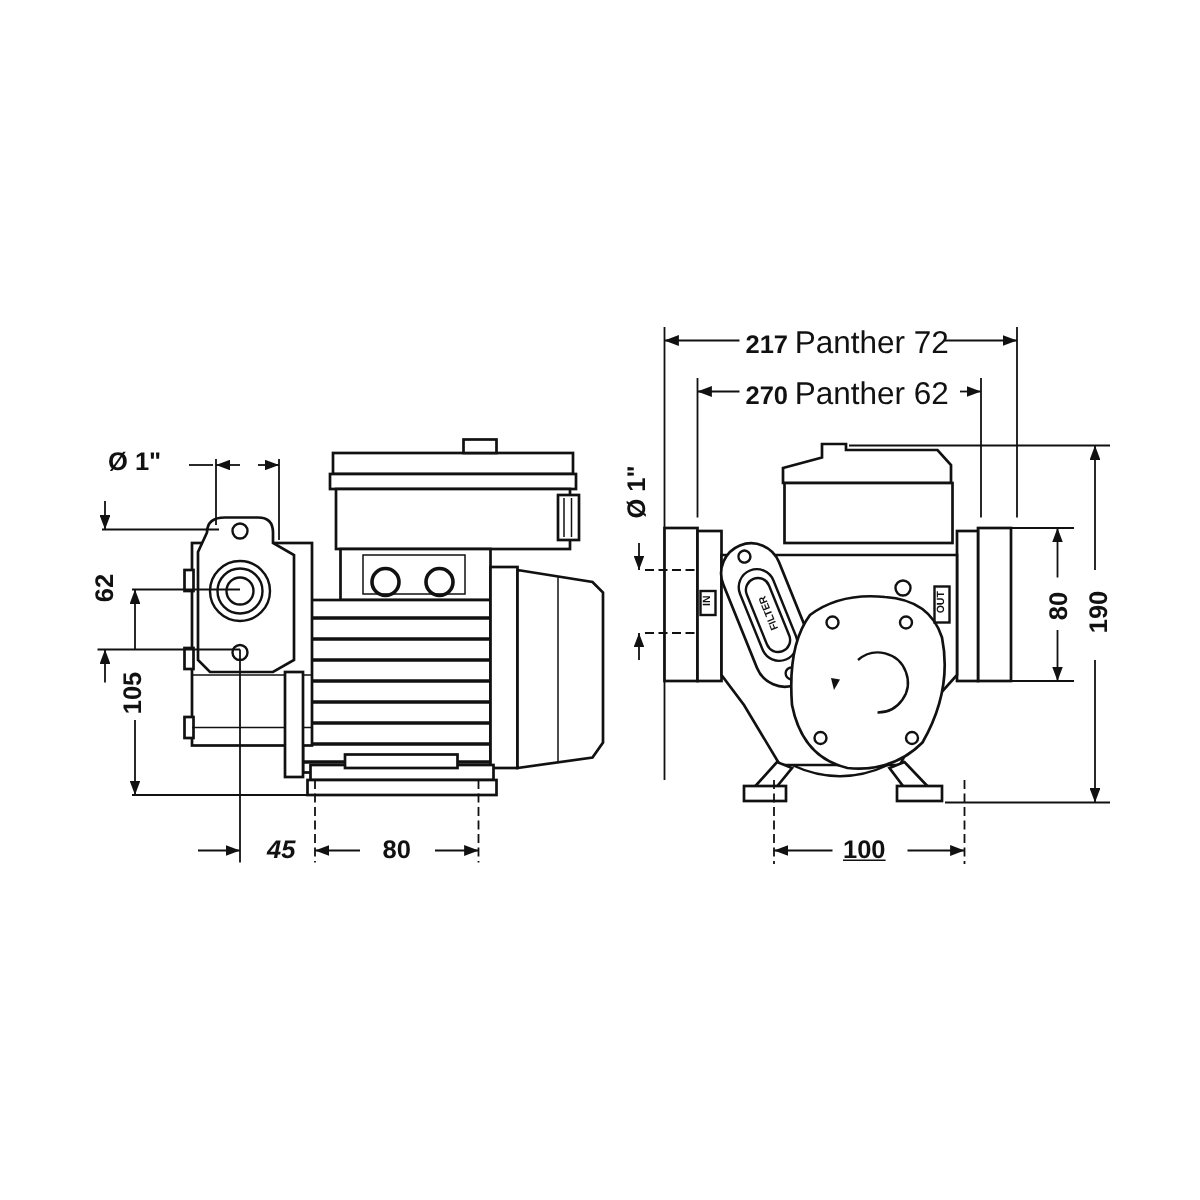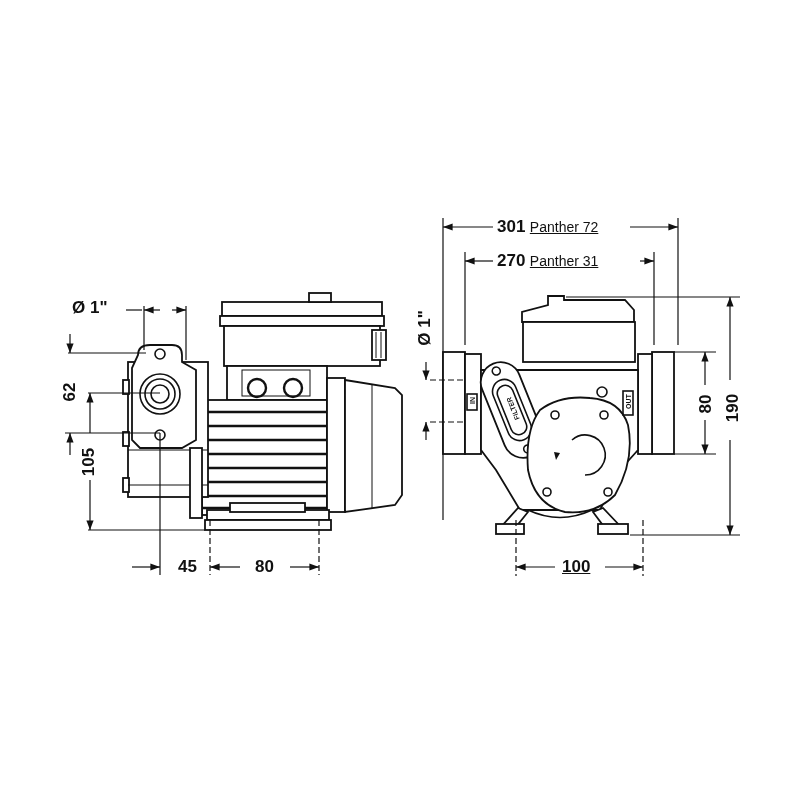--- a/index.html
+++ b/index.html
@@ -6,21 +6,21 @@
   body{width:800px;height:800px;position:relative;overflow:hidden;font-family:"Liberation Sans",sans-serif;}
   svg{position:absolute;left:0;top:0;}
   .ln{stroke:#111;fill:none;stroke-width:1.6;}
   .thin{stroke:#111;fill:none;stroke-width:1;}
   .thk{stroke:#111;fill:none;stroke-width:2.4;}
   .wf{stroke:#111;fill:#fff;stroke-width:1.8;}
   .dim{stroke:#111;stroke-width:1.2;fill:none;}
   .arr{fill:#111;}
   .lbl{position:absolute;font-family:"Liberation Sans",sans-serif;color:#111;white-space:nowrap;}
   .b{font-weight:bold;font-size:17px;}
-  .n{font-size:14px;text-decoration:underline;}
+  .n{font-size:21px;}
   .rot{transform:rotate(-90deg);transform-origin:center center;}
   .tiny{font-size:7px;font-weight:bold;}
 </style>
 </head>
 <body>
 
 <svg width="800" height="800" viewBox="0 0 800 800">
   <defs>
     <marker id="ah" markerWidth="8" markerHeight="6" refX="8" refY="3" orient="auto">
       <path d="M0,0 L8,3 L0,6 z" class="arr"></path>
@@ -167,30 +167,30 @@
     <line x1="516" y1="520" x2="516" y2="576" class="dim" stroke-dasharray="6,3"></line>
     <line x1="643" y1="520" x2="643" y2="576" class="dim" stroke-dasharray="6,3"></line>
     <line x1="555" y1="567" x2="516" y2="567" class="dim" marker-end="url(#ah)"></line>
     <line x1="605" y1="567" x2="643" y2="567" class="dim" marker-end="url(#ah)"></line>
   </g>
 </svg>
 
 <div class="lbl b" style="left:72px;top:298px;">Ø 1"</div>
 <div class="lbl b rot" style="left:58px;top:382px;width:24px;text-align:center;">62</div>
 <div class="lbl b rot" style="left:72px;top:452px;width:34px;text-align:center;">105</div>
-<div class="lbl b" style="left:178px;top:557px;">45</div>
+<div class="lbl b" style="left:178px;top:557px;font-style:italic;">45</div>
 <div class="lbl b" style="left:255px;top:557px;">80</div>
 
 <div class="lbl" style="left:497px;top:217px;">
-  <span class="b">301</span>
+  <span class="b">217</span>
   <span class="n">Panther 72</span>
 </div>
 <div class="lbl" style="left:497px;top:251px;">
   <span class="b">270</span>
-  <span class="n">Panther 31</span>
+  <span class="n">Panther 62</span>
 </div>
 <div class="lbl b rot" style="left:405px;top:318px;width:40px;text-align:center;">Ø 1"</div>
 <div class="lbl b rot" style="left:694px;top:394px;width:24px;text-align:center;">80</div>
 <div class="lbl b rot" style="left:716px;top:398px;width:34px;text-align:center;">190</div>
 <div class="lbl b" style="left:562px;top:557px;text-decoration:underline;">100</div>
 
 <div class="lbl tiny rot" style="left:464px;top:397px;width:16px;text-align:center;">IN</div>
 <div class="lbl tiny rot" style="left:617px;top:398px;width:22px;text-align:center;">OUT</div>
 <div class="lbl tiny" style="left:493px;top:405px;transform:rotate(-112deg);width:40px;text-align:center;">FILTER</div>
 

